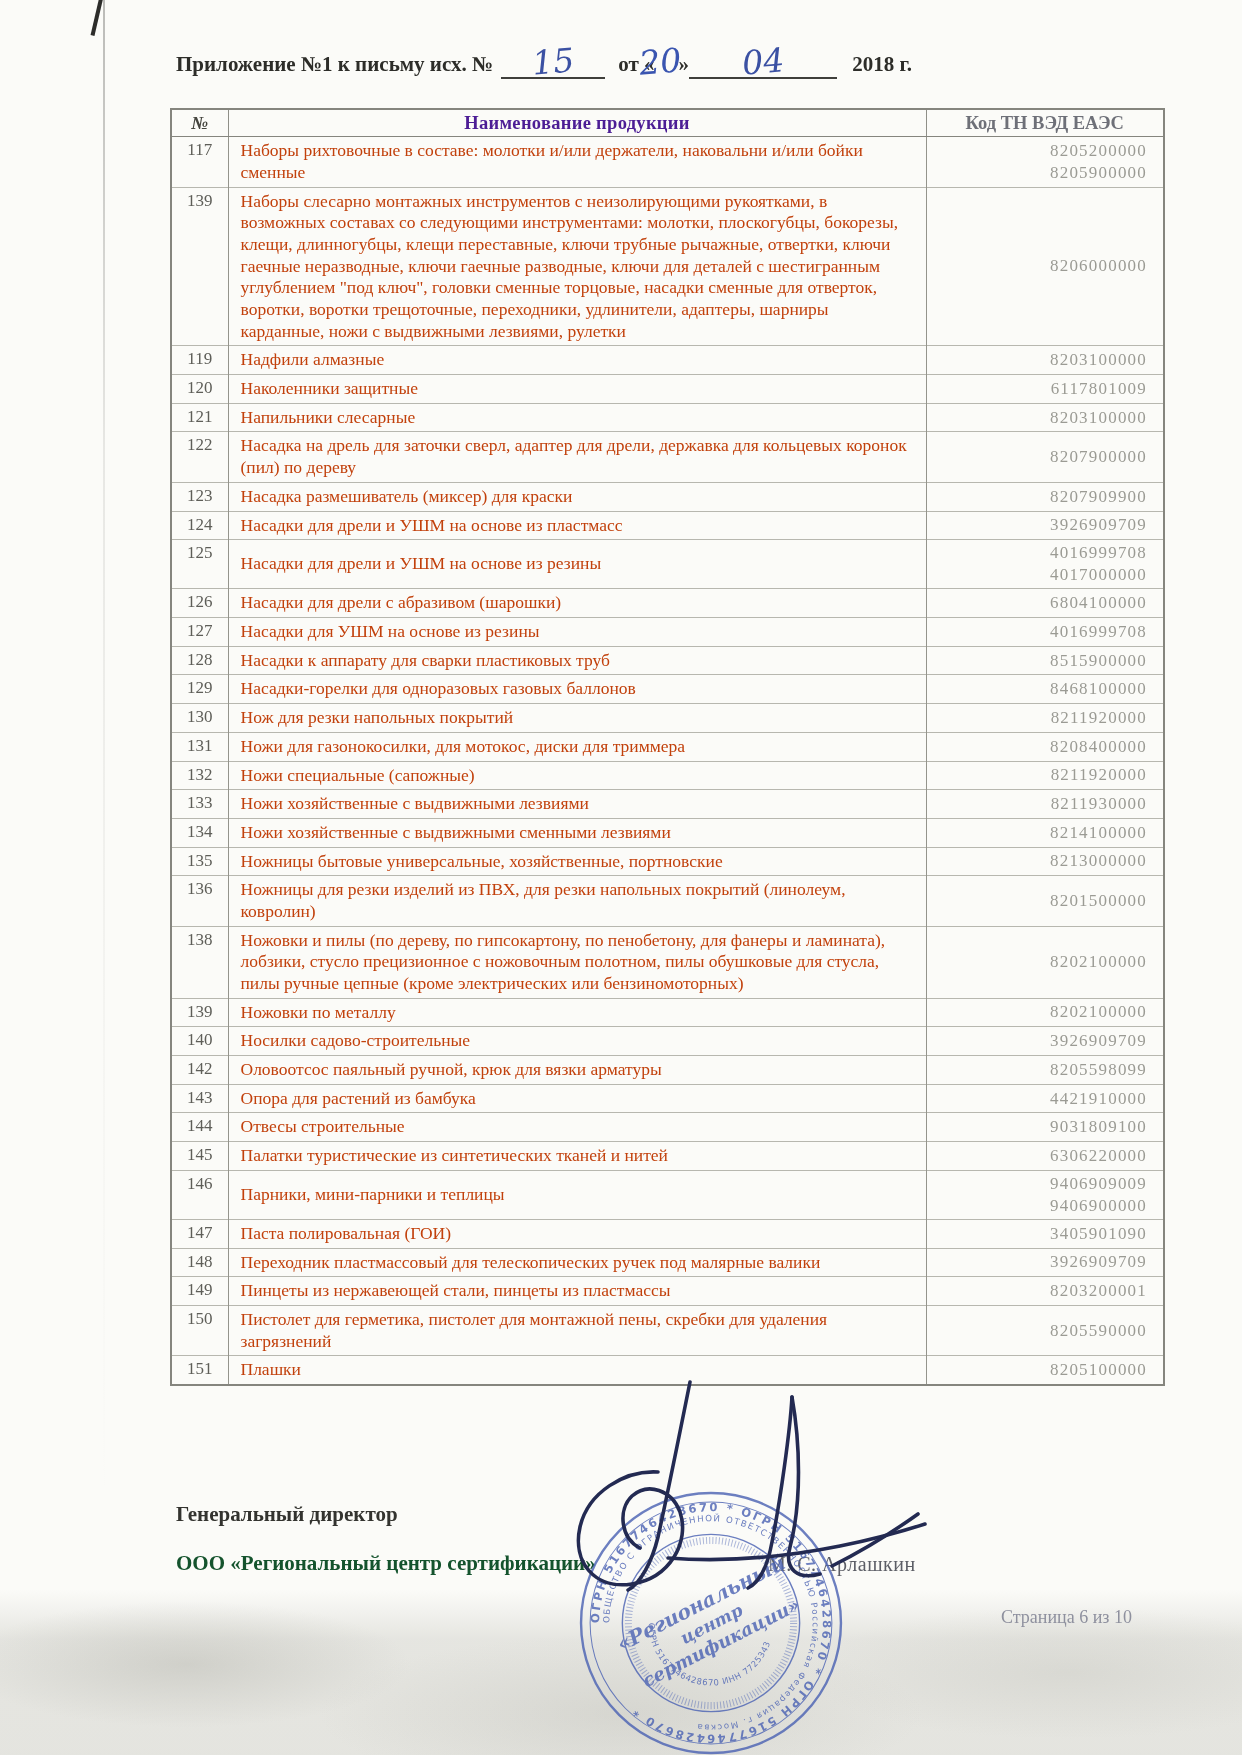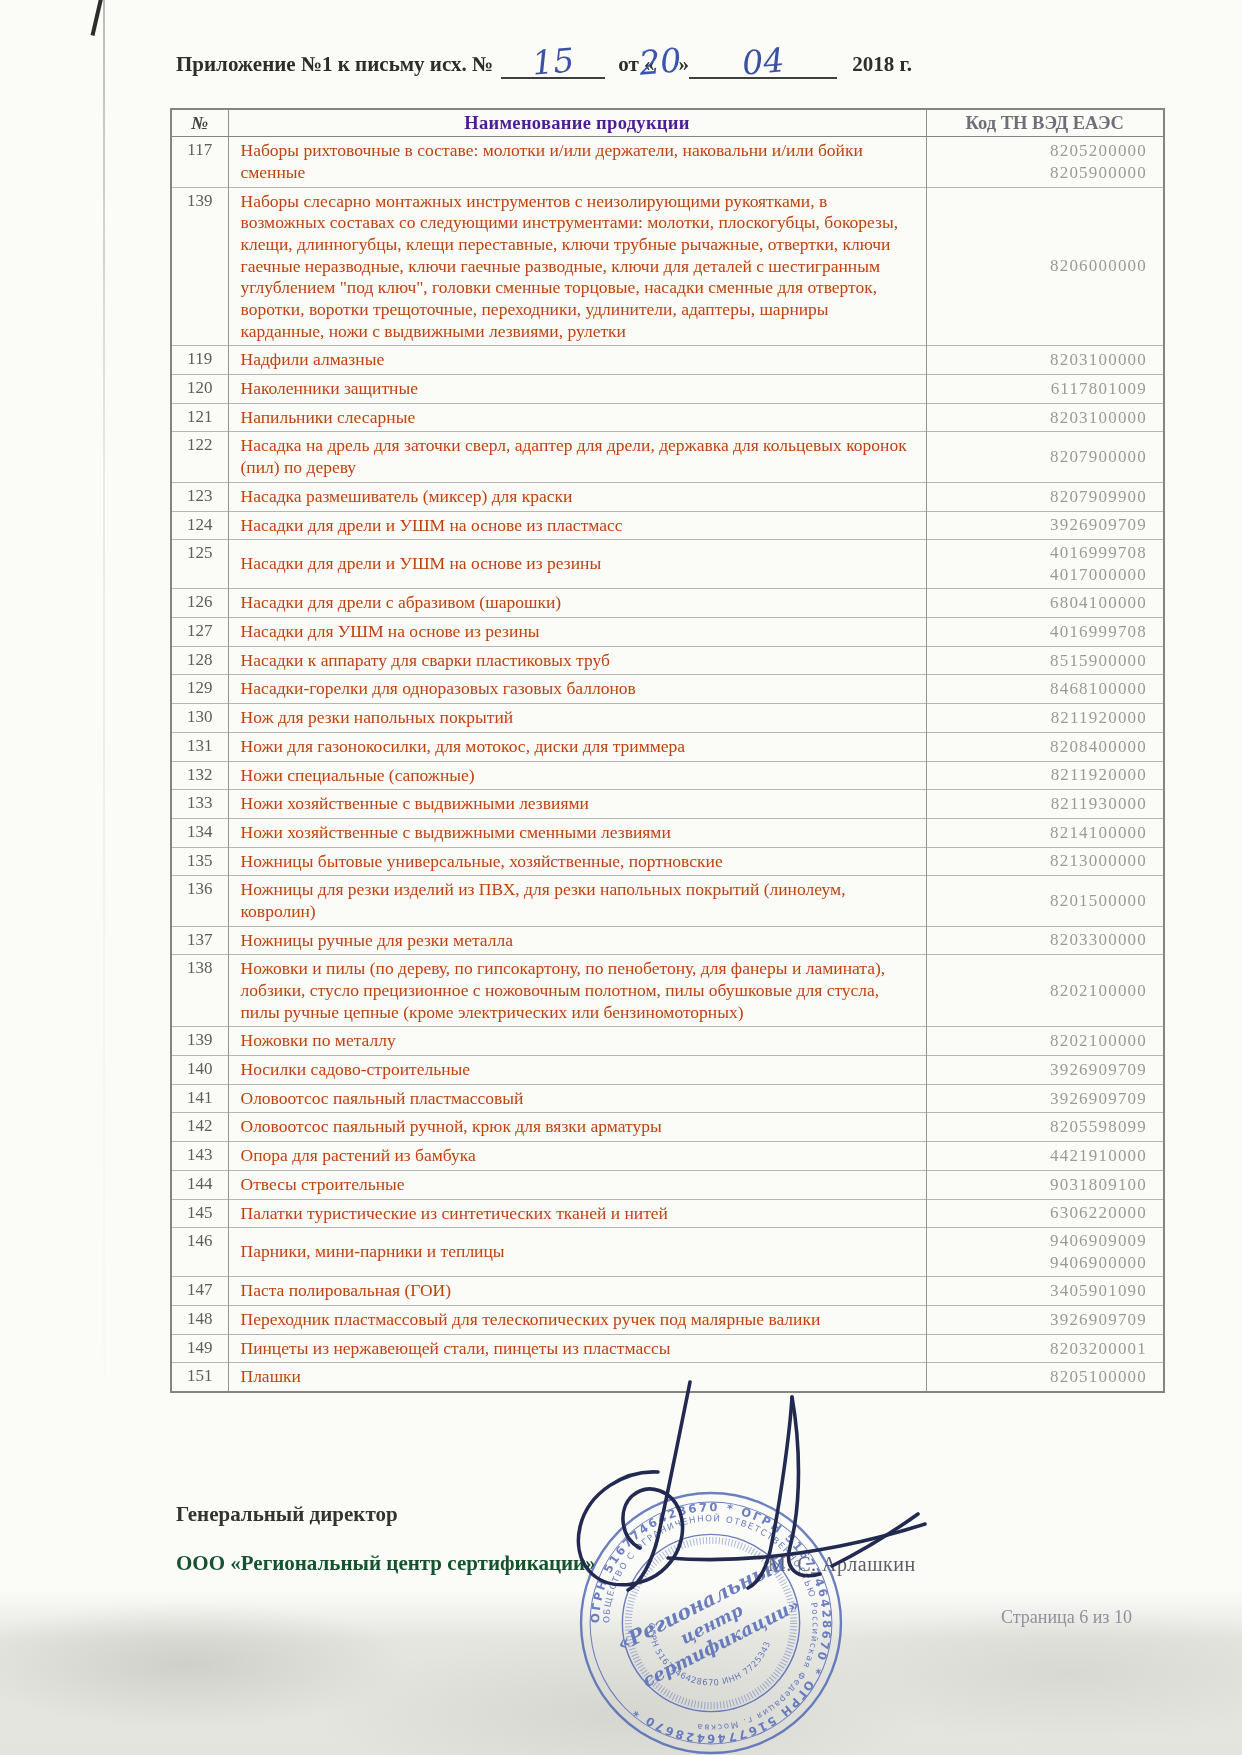--- a/index.html
+++ b/index.html
@@ -216,27 +216,20 @@
           </td>
         </tr>
         <tr>
           <td class="c-num">136</td>
           <td class="c-name">Ножницы для резки изделий из ПВХ, для резки напольных покрытий (линолеум, ковролин)</td>
           <td class="c-code">
             <div>8201500000</div>
           </td>
         </tr>
         <tr>
-          <td class="c-num">137</td>
-          <td class="c-name">Ножницы ручные для резки металла</td>
-          <td class="c-code">
-            <div>8203300000</div>
-          </td>
-        </tr>
-        <tr>
           <td class="c-num">138</td>
           <td class="c-name">Ножовки и пилы (по дереву, по гипсокартону, по пенобетону, для фанеры и ламината), лобзики, стусло прецизионное с ножовочным полотном, пилы обушковые для стусла, пилы ручные цепные (кроме электрических или бензиномоторных)</td>
           <td class="c-code">
             <div>8202100000</div>
           </td>
         </tr>
         <tr>
           <td class="c-num">139</td>
           <td class="c-name">Ножовки по металлу</td>
           <td class="c-code">
@@ -244,27 +237,20 @@
           </td>
         </tr>
         <tr>
           <td class="c-num">140</td>
           <td class="c-name">Носилки садово-строительные</td>
           <td class="c-code">
             <div>3926909709</div>
           </td>
         </tr>
         <tr>
-          <td class="c-num">141</td>
-          <td class="c-name">Оловоотсос паяльный пластмассовый</td>
-          <td class="c-code">
-            <div>3926909709</div>
-          </td>
-        </tr>
-        <tr>
           <td class="c-num">142</td>
           <td class="c-name">Оловоотсос паяльный ручной, крюк для вязки арматуры</td>
           <td class="c-code">
             <div>8205598099</div>
           </td>
         </tr>
         <tr>
           <td class="c-num">143</td>
           <td class="c-name">Опора для растений  из бамбука</td>
           <td class="c-code">
@@ -305,20 +291,27 @@
           <td class="c-name">Переходник пластмассовый для телескопических ручек под малярные валики</td>
           <td class="c-code">
             <div>3926909709</div>
           </td>
         </tr>
         <tr>
           <td class="c-num">149</td>
           <td class="c-name">Пинцеты из нержавеющей стали, пинцеты из пластмассы</td>
           <td class="c-code">
             <div>8203200001</div>
+          </td>
+        </tr>
+        <tr>
+          <td class="c-num">150</td>
+          <td class="c-name">Пистолет для герметика, пистолет для монтажной пены, скребки для удаления загрязнений</td>
+          <td class="c-code">
+            <div>8205590000</div>
           </td>
         </tr>
         <tr>
           <td class="c-num">151</td>
           <td class="c-name">Плашки</td>
           <td class="c-code">
             <div>8205100000</div>
           </td>
         </tr>
       </tbody>

